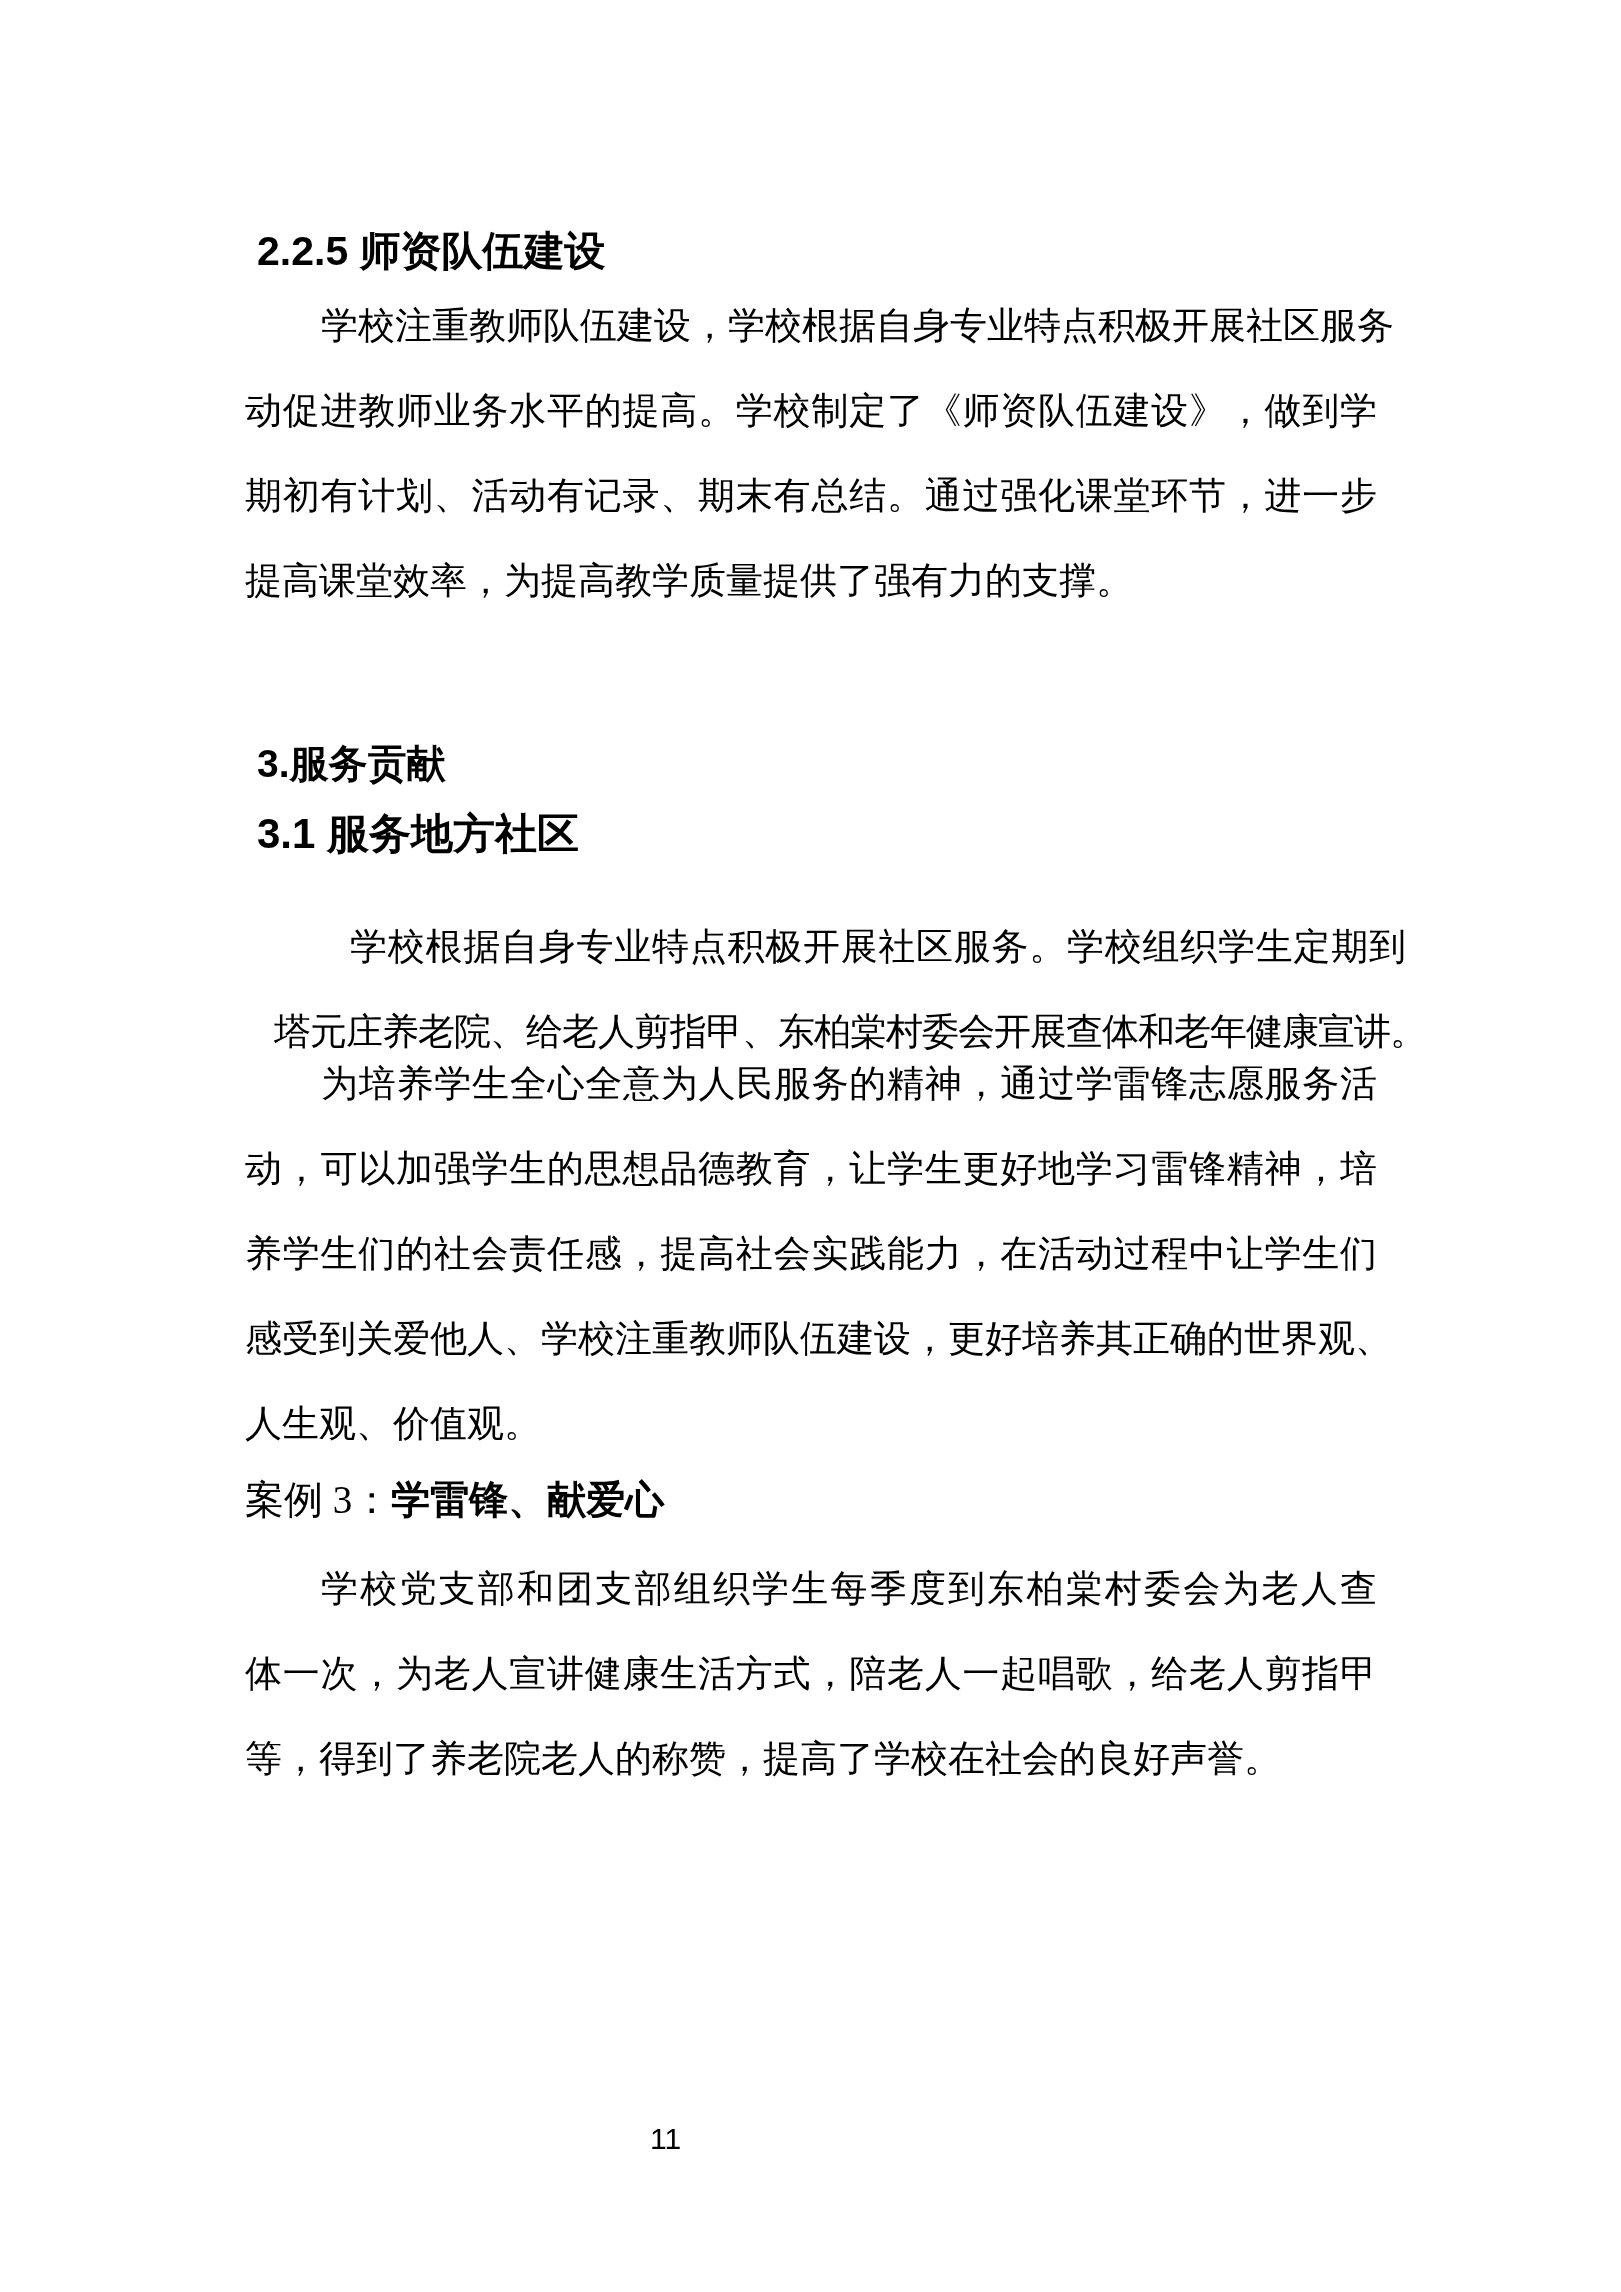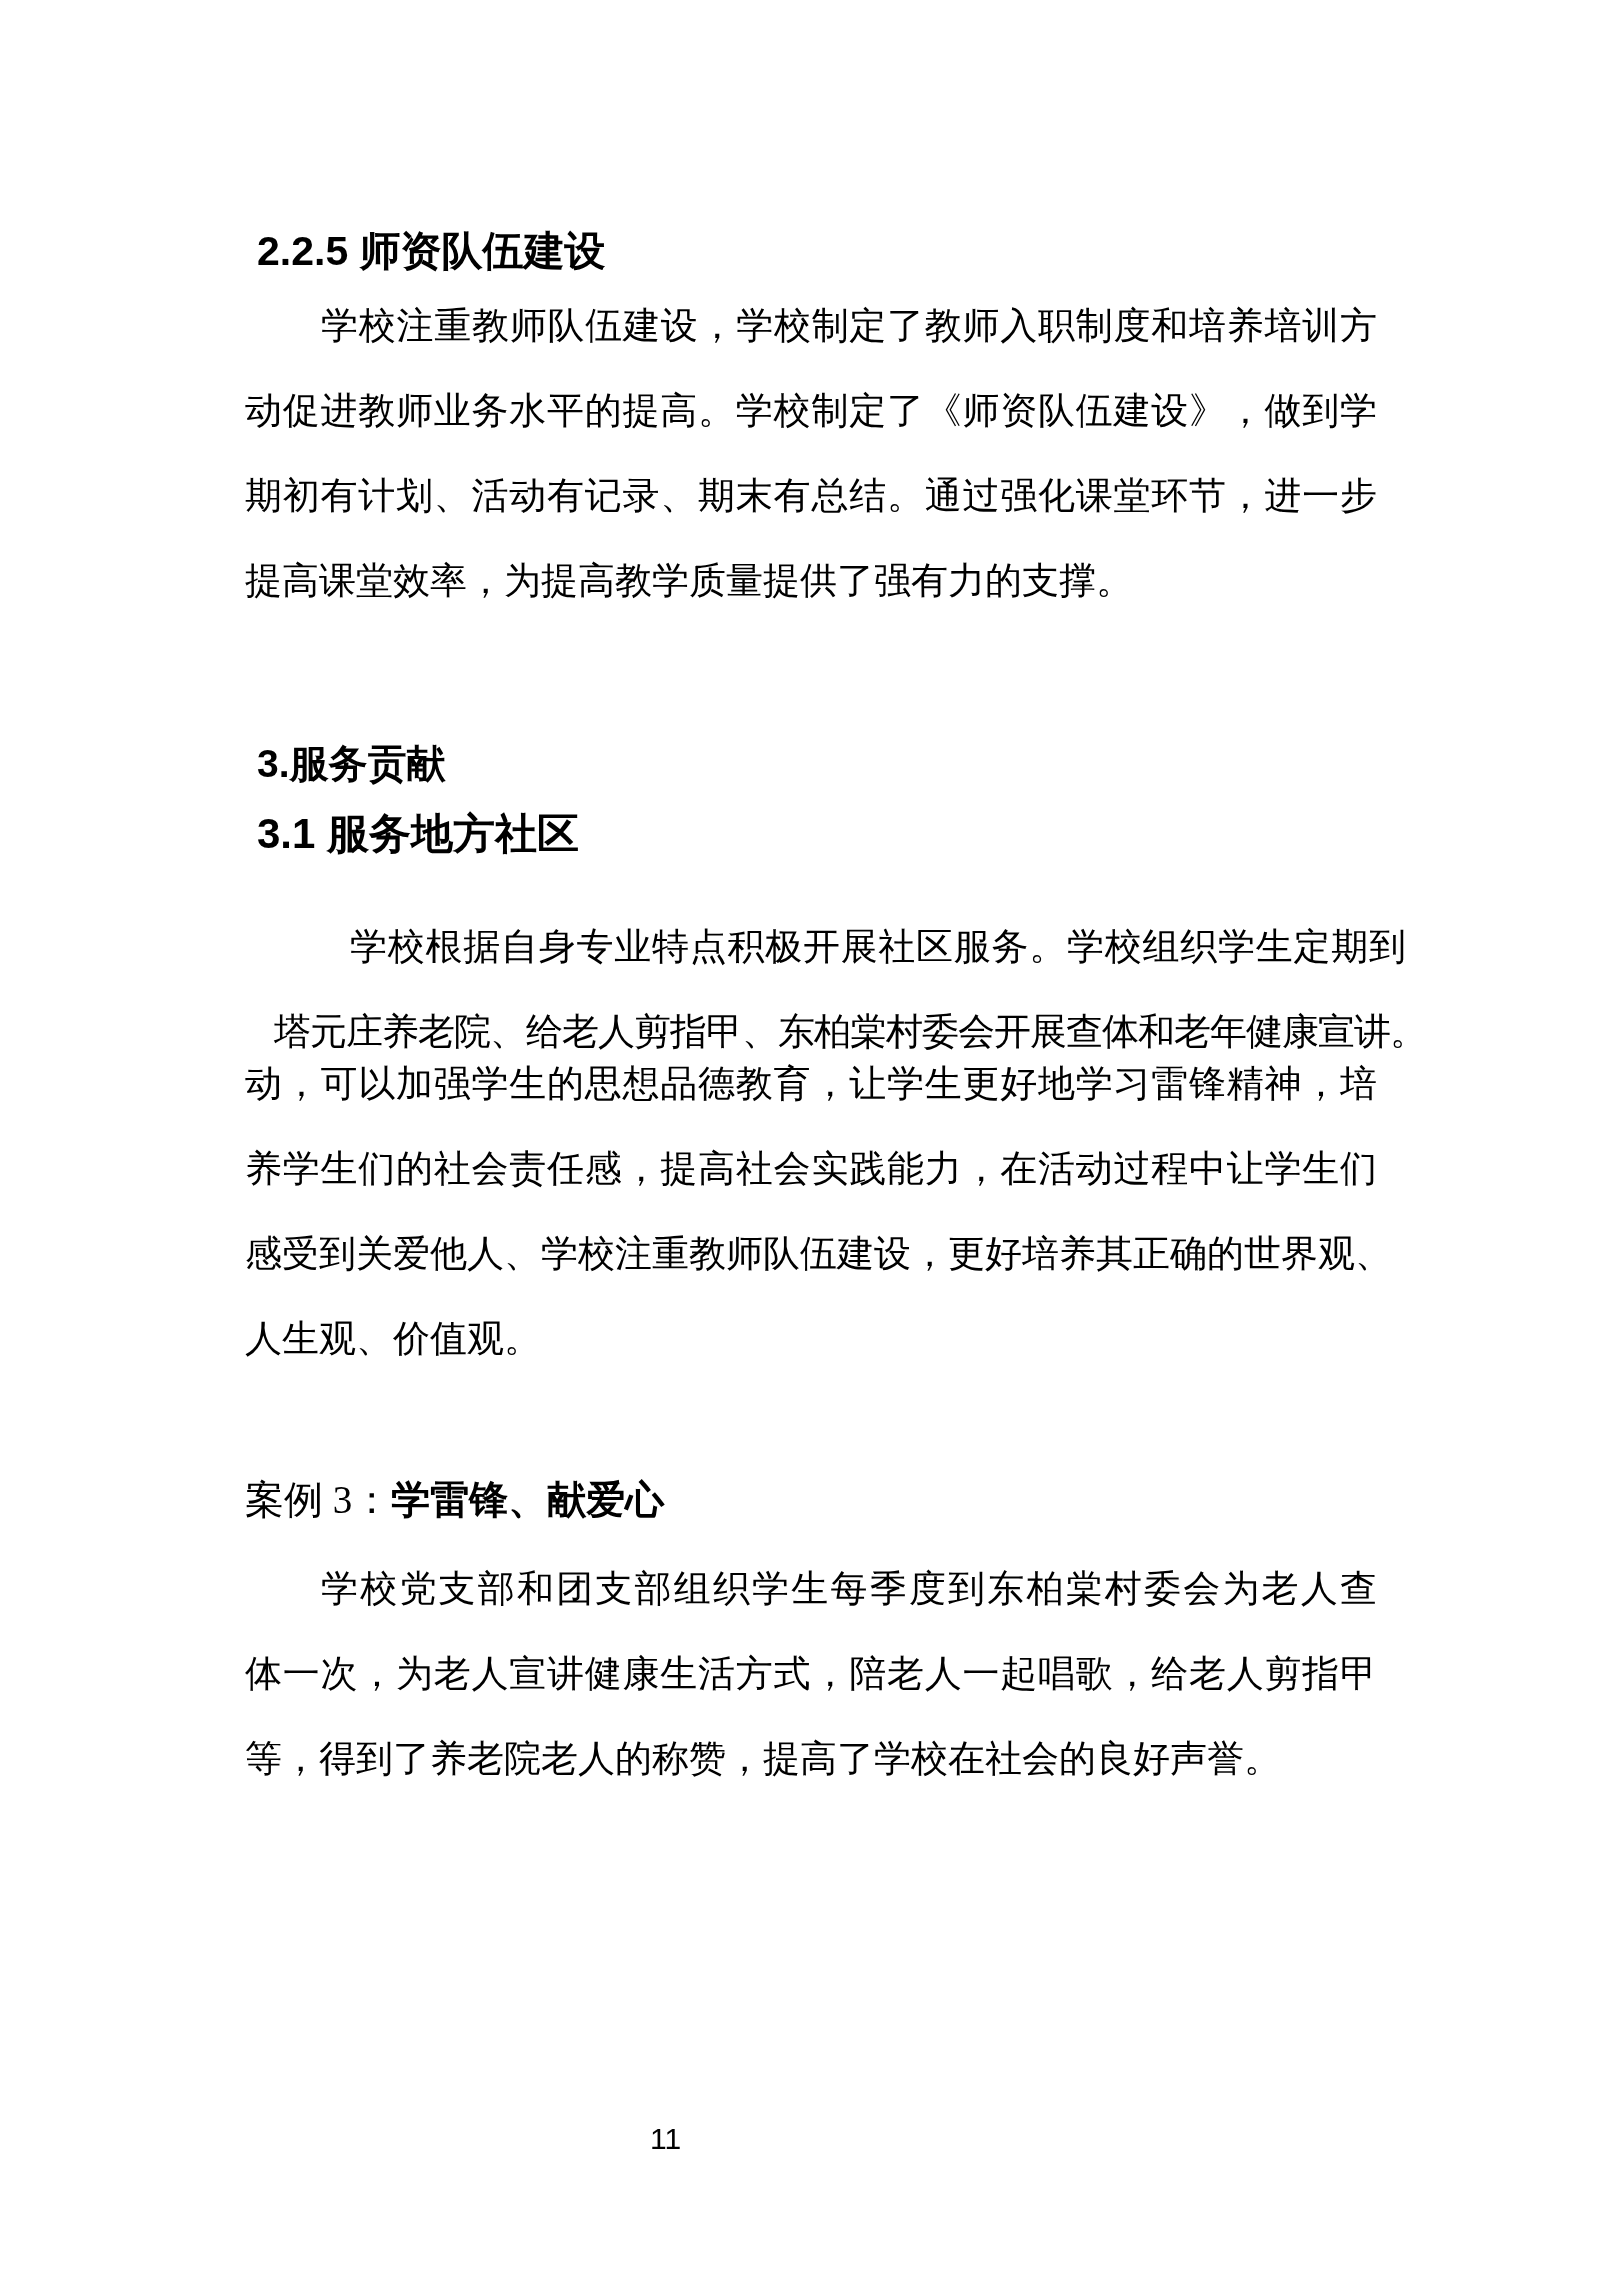--- a/index.html
+++ b/index.html
@@ -59,36 +59,37 @@
     line-height: 39px;
     font-family: "Liberation Sans", "DejaVu Sans", sans-serif;
   }
 </style>
 </head>
 <body>
 
 <h2 class="block h-sans h225">2.2.5 师资队伍建设</h2>
 
 <div class="block p1">
-  <div class="line indent">学校注重教师队伍建设，学校制定了教师入职制度和培养培训方</div>
+  <div class="line indent">学校注重教师队伍建设，学校根据自身专业特点积极开展社区服务</div>
   <div class="line">动促进教师业务水平的提高。学校制定了《师资队伍建设》，做到学</div>
   <div class="line">期初有计划、活动有记录、期末有总结。通过强化课堂环节，进一步</div>
   <div class="line end">提高课堂效率，为提高教学质量提供了强有力的支撑。</div>
 </div>
 
 <h1 class="block h-sans h3">3.服务贡献</h1>
 
 <h2 class="block h-sans h31">3.1 服务地方社区</h2>
 
 <div class="block p2">
   <div class="line indent">学校根据自身专业特点积极开展社区服务。学校组织学生定期到</div>
   <div class="line tight">塔元庄养老院、给老人剪指甲、东柏棠村委会开展查体和老年健康宣讲。</div>
 </div>
 
 <div class="block p3">
+  <div class="line indent">为培养学生全心全意为人民服务的精神，通过学雷锋志愿服务活</div>
   <div class="line">动，可以加强学生的思想品德教育，让学生更好地学习雷锋精神，培</div>
   <div class="line">养学生们的社会责任感，提高社会实践能力，在活动过程中让学生们</div>
   <div class="line">感受到关爱他人、学校注重教师队伍建设，更好培养其正确的世界观、</div>
   <div class="line end">人生观、价值观。</div>
 </div>
 
 <div class="block case-line">
   <span class="case-label">案例 3：</span><span class="case-title">学雷锋、献爱心</span>
 </div>
 

